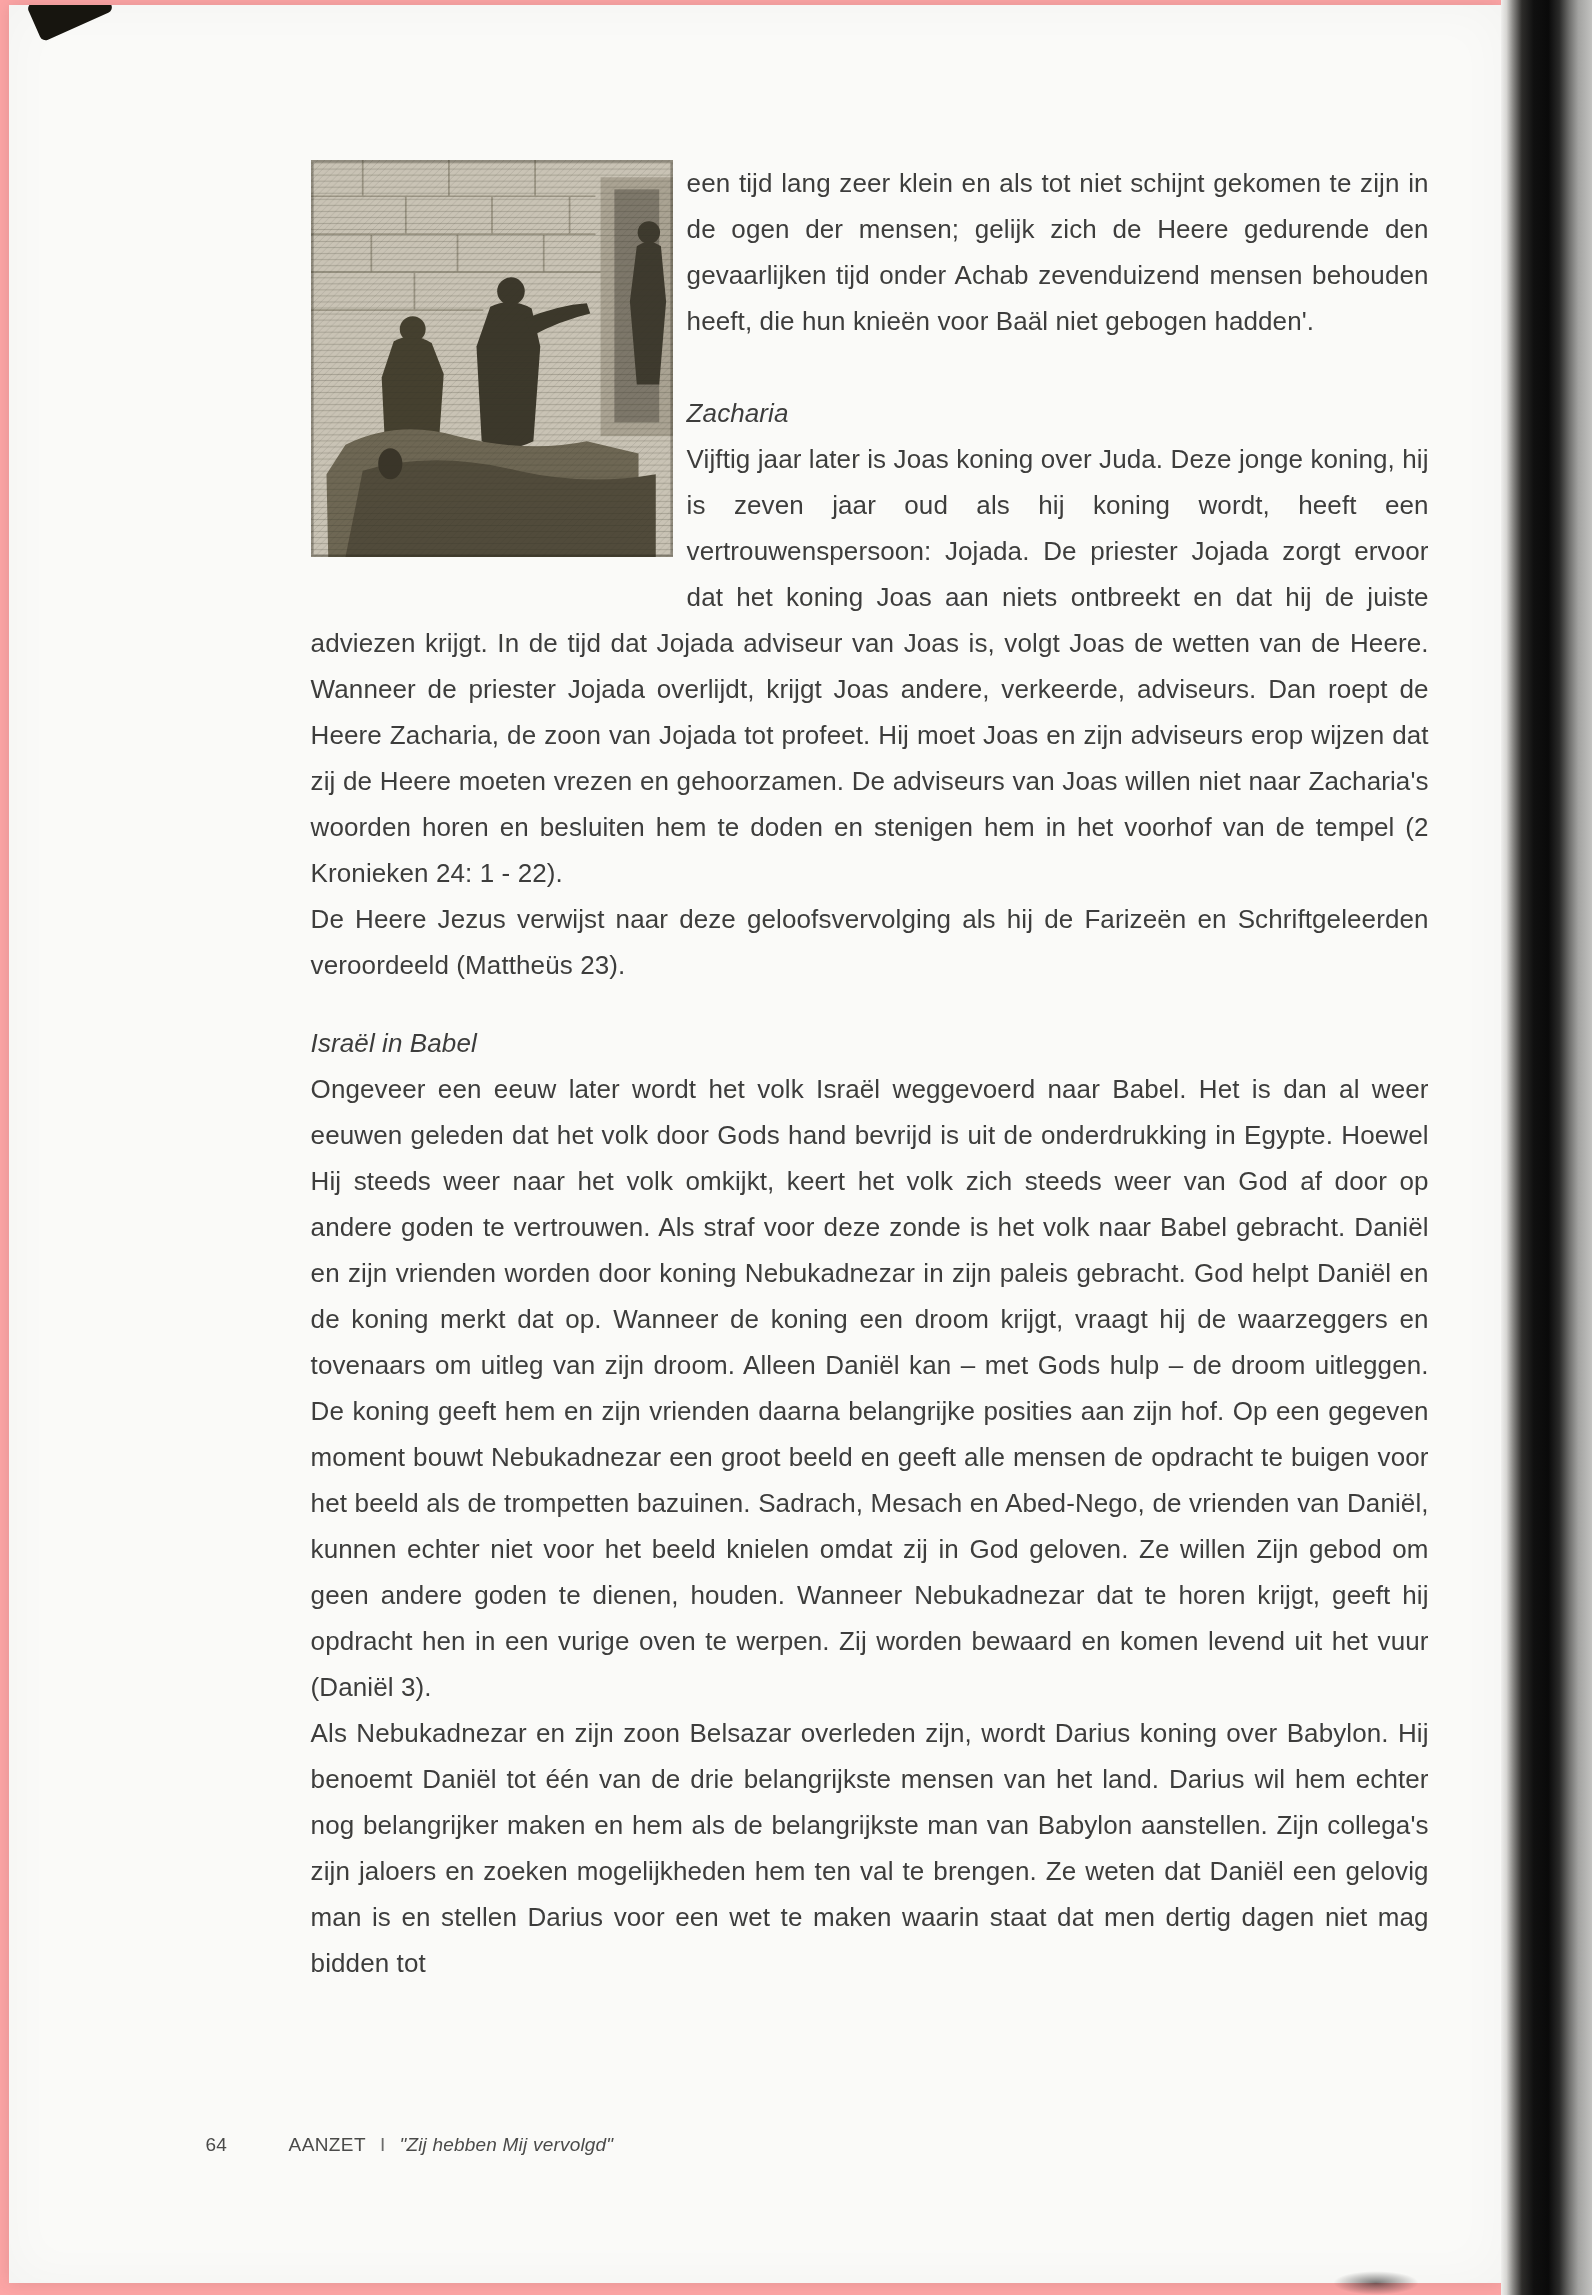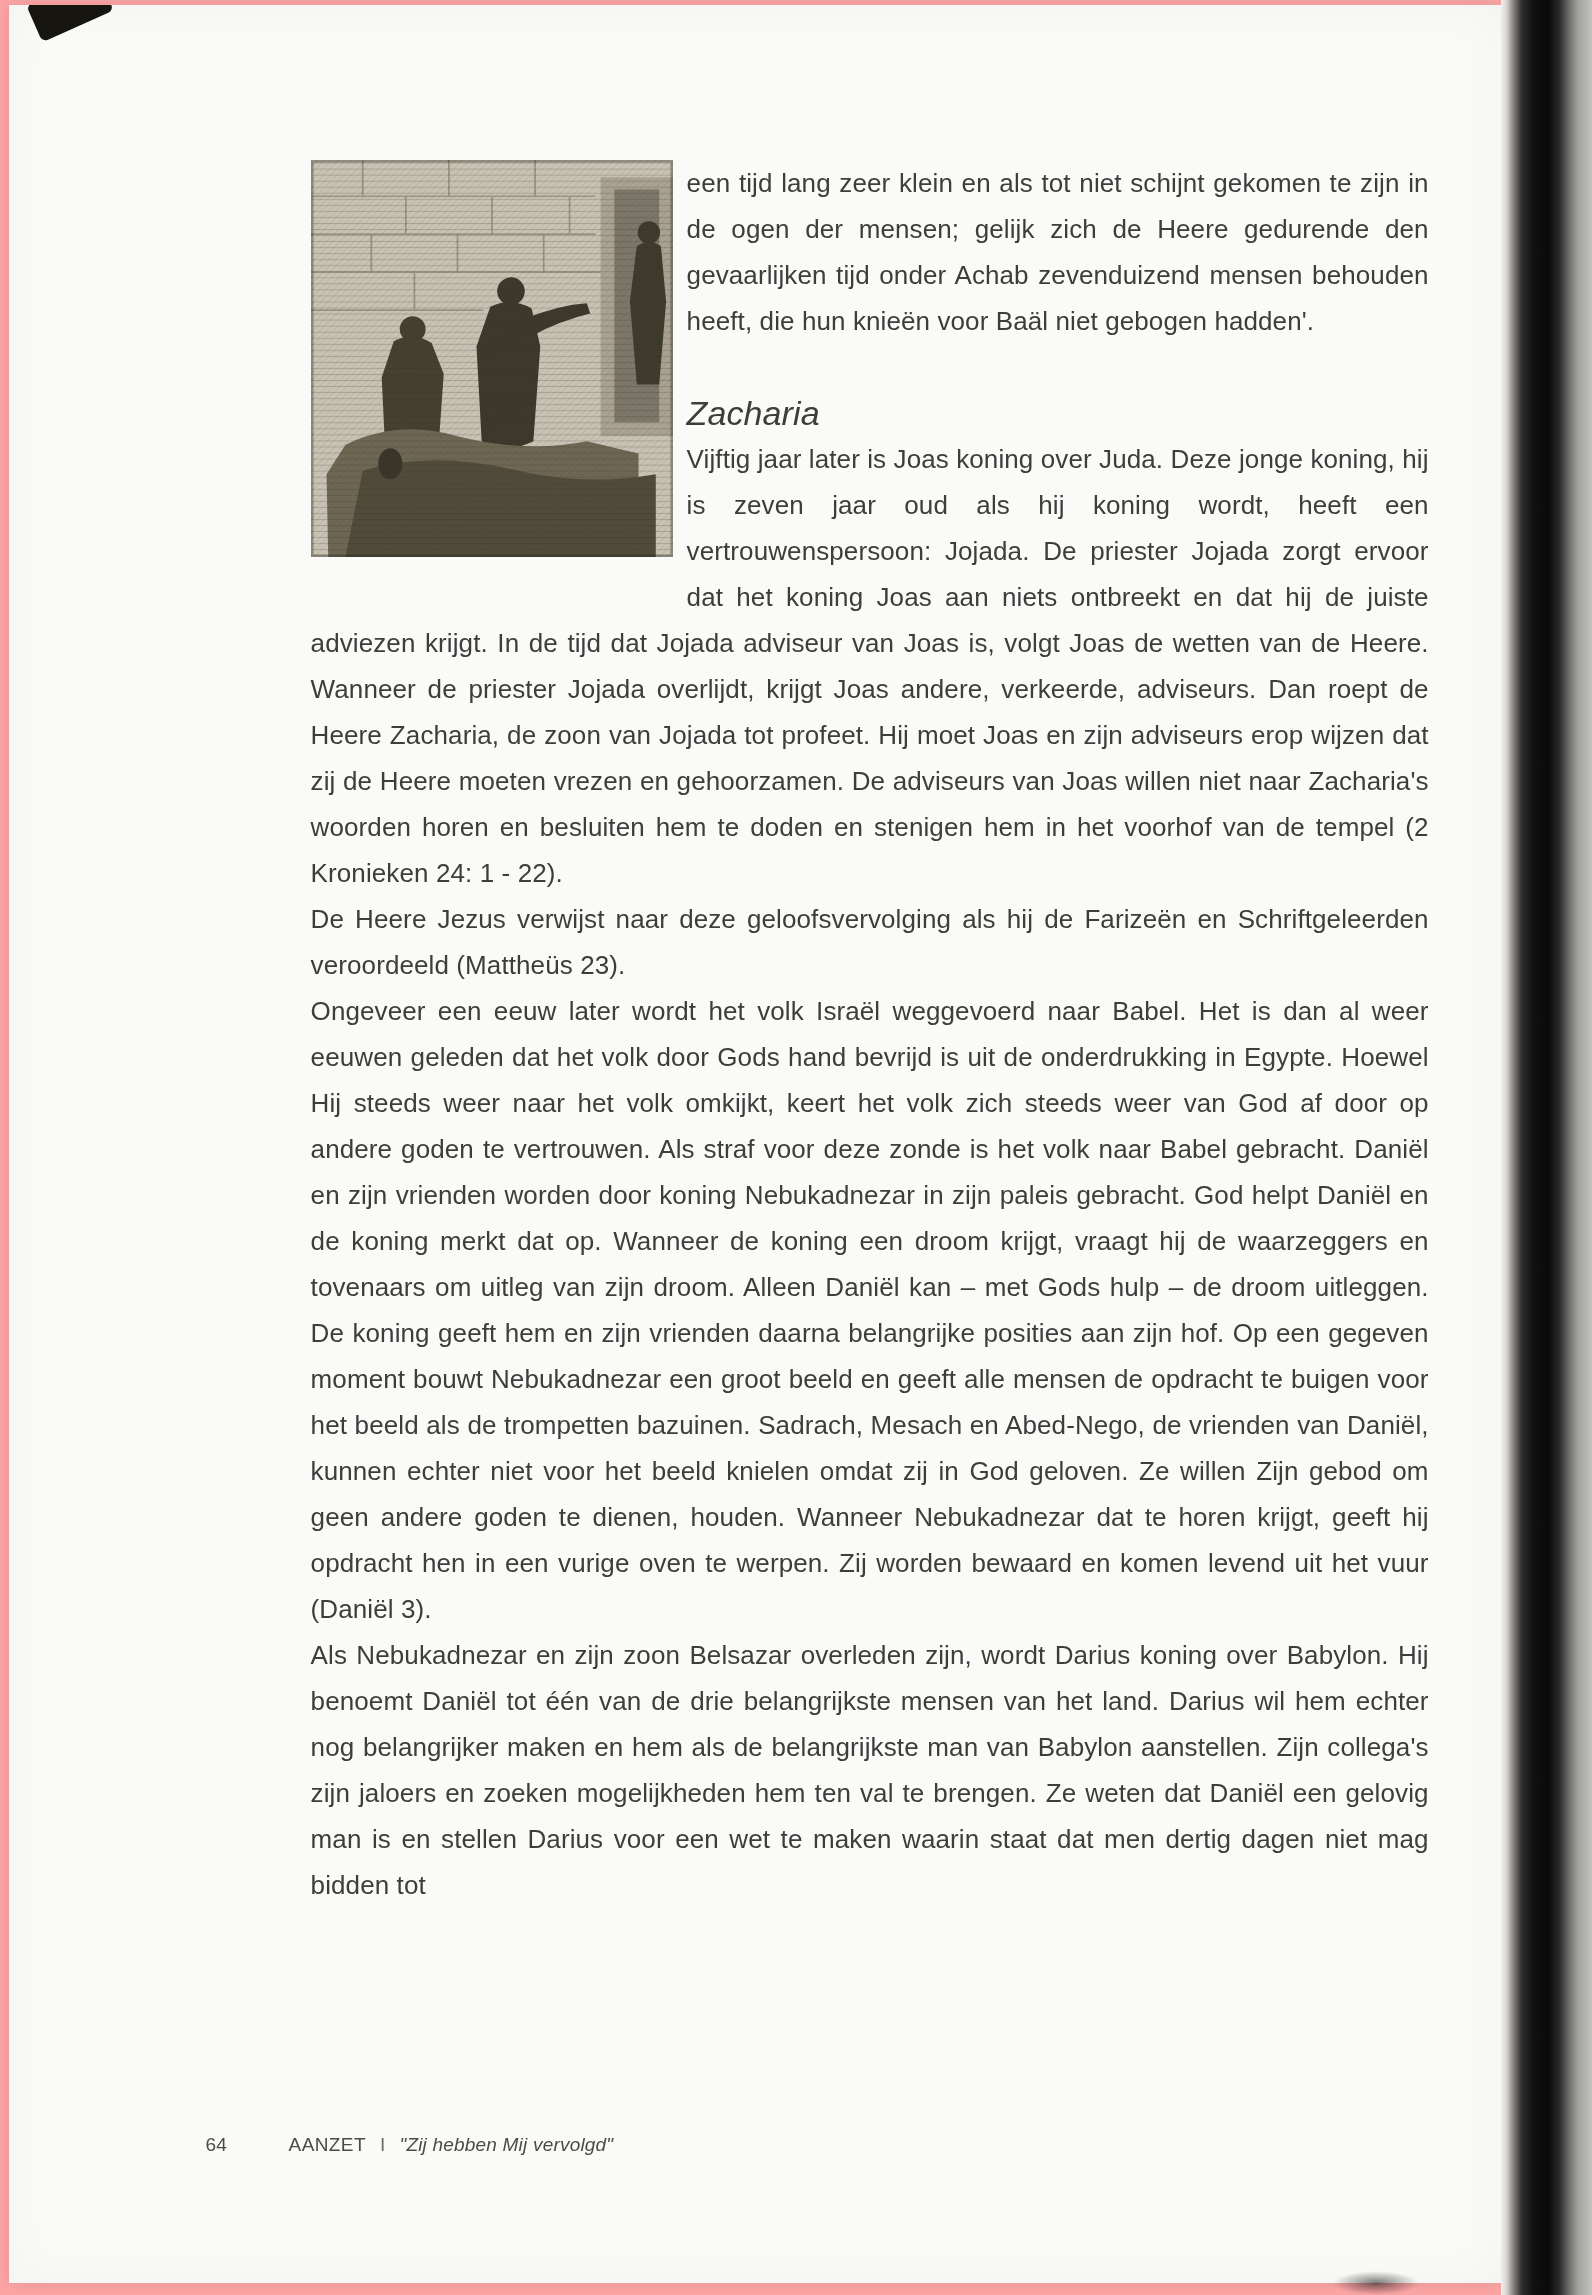--- a/index.html
+++ b/index.html
@@ -25,21 +25,21 @@
     font-size:26px;line-height:46px;letter-spacing:0.1px;
     text-align:justify;
   }
   .content p{margin:0;}
   .illustration{
     float:left;width:362px;height:397px;margin:0 14px 62px 0;padding:0;
     background:#c9c3b5;
   }
   .illustration svg{display:block;width:100%;height:100%;}
   h3.section-heading{
-    margin:0;font-size:34px;line-height:46px;font-weight:normal;font-style:italic;color:#3d3d3c;
+    margin:0;font-size:26px;line-height:46px;font-weight:normal;font-style:italic;color:#3d3d3c;
     text-align:left;
   }
   h3.mt-one-line{margin-top:46px;}
   h3.mt-gap{margin-top:32px;}
   .footer{
     position:absolute;left:197px;top:2125px;
     display:flex;align-items:baseline;
     font-size:19px;line-height:29px;color:#4a4a49;letter-spacing:0.2px;
   }
   .footer .num{display:inline-block;width:83px;}
@@ -115,20 +115,21 @@
       </figure>
 
       <p>een tijd lang zeer klein en als tot niet schijnt gekomen te zijn in de ogen der mensen; gelijk zich de Heere gedurende den gevaarlijken tijd onder Achab zevenduizend mensen behouden heeft, die hun knieën voor Baäl niet gebogen hadden'.</p>
 
       <h3 class="section-heading mt-one-line">Zacharia</h3>
 
       <p>Vijftig jaar later is Joas koning over Juda. Deze jonge koning, hij is zeven jaar oud als hij koning wordt, heeft een vertrouwenspersoon: Jojada. De priester Jojada zorgt ervoor dat het koning Joas aan niets ontbreekt en dat hij de juiste adviezen krijgt. In de tijd dat Jojada adviseur van Joas is, volgt Joas de wetten van de Heere. Wanneer de priester Jojada overlijdt, krijgt Joas andere, verkeerde, adviseurs. Dan roept de Heere Zacharia, de zoon van Jojada tot profeet. Hij moet Joas en zijn adviseurs erop wijzen dat zij de Heere moeten vrezen en gehoorzamen. De adviseurs van Joas willen niet naar Zacharia's woorden horen en besluiten hem te doden en stenigen hem in het voorhof van de tempel (2 Kronieken 24: 1 - 22).</p>
 
       <p>De Heere Jezus verwijst naar deze geloofsvervolging als hij de Farizeën en Schriftgeleerden veroordeeld (Mattheüs 23).</p>
 
+      <h3 class="section-heading mt-gap">Israël in Babel</h3>
 
       <p>Ongeveer een eeuw later wordt het volk Israël weggevoerd naar Babel. Het is dan al weer eeuwen geleden dat het volk door Gods hand bevrijd is uit de onderdrukking in Egypte. Hoewel Hij steeds weer naar het volk omkijkt, keert het volk zich steeds weer van God af door op andere goden te vertrouwen. Als straf voor deze zonde is het volk naar Babel gebracht. Daniël en zijn vrienden worden door koning Nebukadnezar in zijn paleis gebracht. God helpt Daniël en de koning merkt dat op. Wanneer de koning een droom krijgt, vraagt hij de waarzeggers en tovenaars om uitleg van zijn droom. Alleen Daniël kan – met Gods hulp – de droom uitleggen. De koning geeft hem en zijn vrienden daarna belangrijke posities aan zijn hof. Op een gegeven moment bouwt Nebukadnezar een groot beeld en geeft alle mensen de opdracht te buigen voor het beeld als de trompetten bazuinen. Sadrach, Mesach en Abed-Nego, de vrienden van Daniël, kunnen echter niet voor het beeld knielen omdat zij in God geloven. Ze willen Zijn gebod om geen andere goden te dienen, houden. Wanneer Nebukadnezar dat te horen krijgt, geeft hij opdracht hen in een vurige oven te werpen. Zij worden bewaard en komen levend uit het vuur (Daniël 3).</p>
 
       <p>Als Nebukadnezar en zijn zoon Belsazar overleden zijn, wordt Darius koning over Babylon. Hij benoemt Daniël tot één van de drie belangrijkste mensen van het land. Darius wil hem echter nog belangrijker maken en hem als de belangrijkste man van Babylon aanstellen. Zijn collega's zijn jaloers en zoeken mogelijkheden hem ten val te brengen. Ze weten dat Daniël een gelovig man is en stellen Darius voor een wet te maken waarin staat dat men dertig dagen niet mag bidden tot</p>
 
     </div>
 
     <div class="footer">
       <span class="num">64</span>
       <span class="title">AANZET</span>

